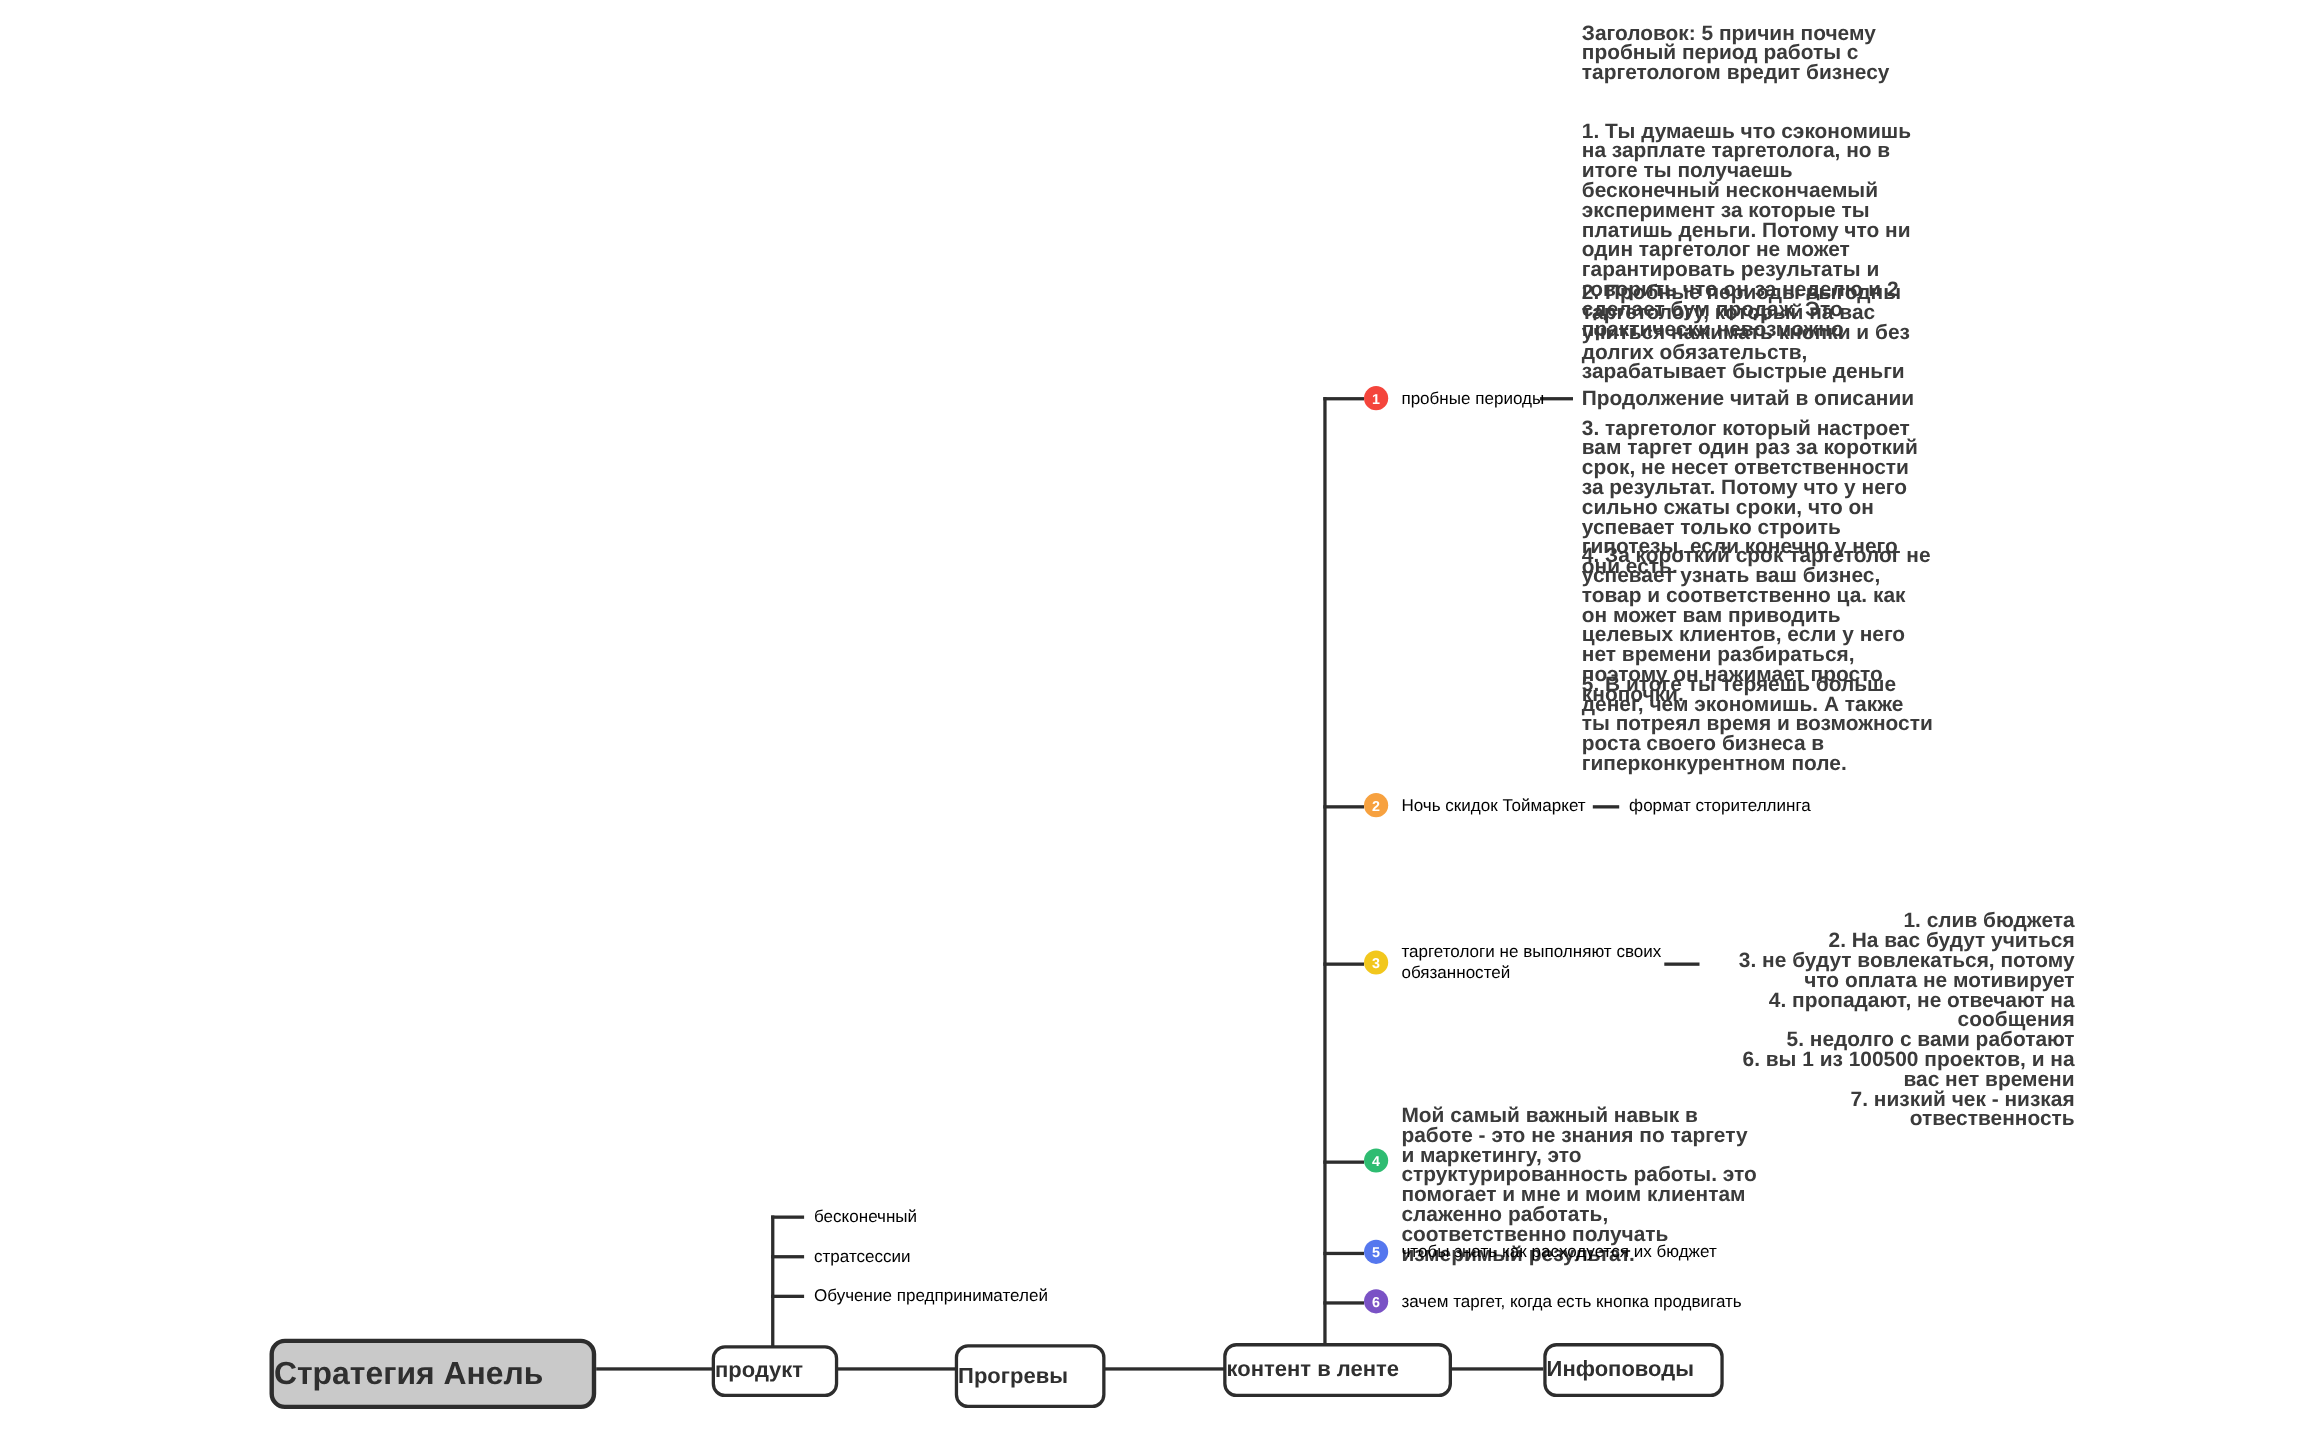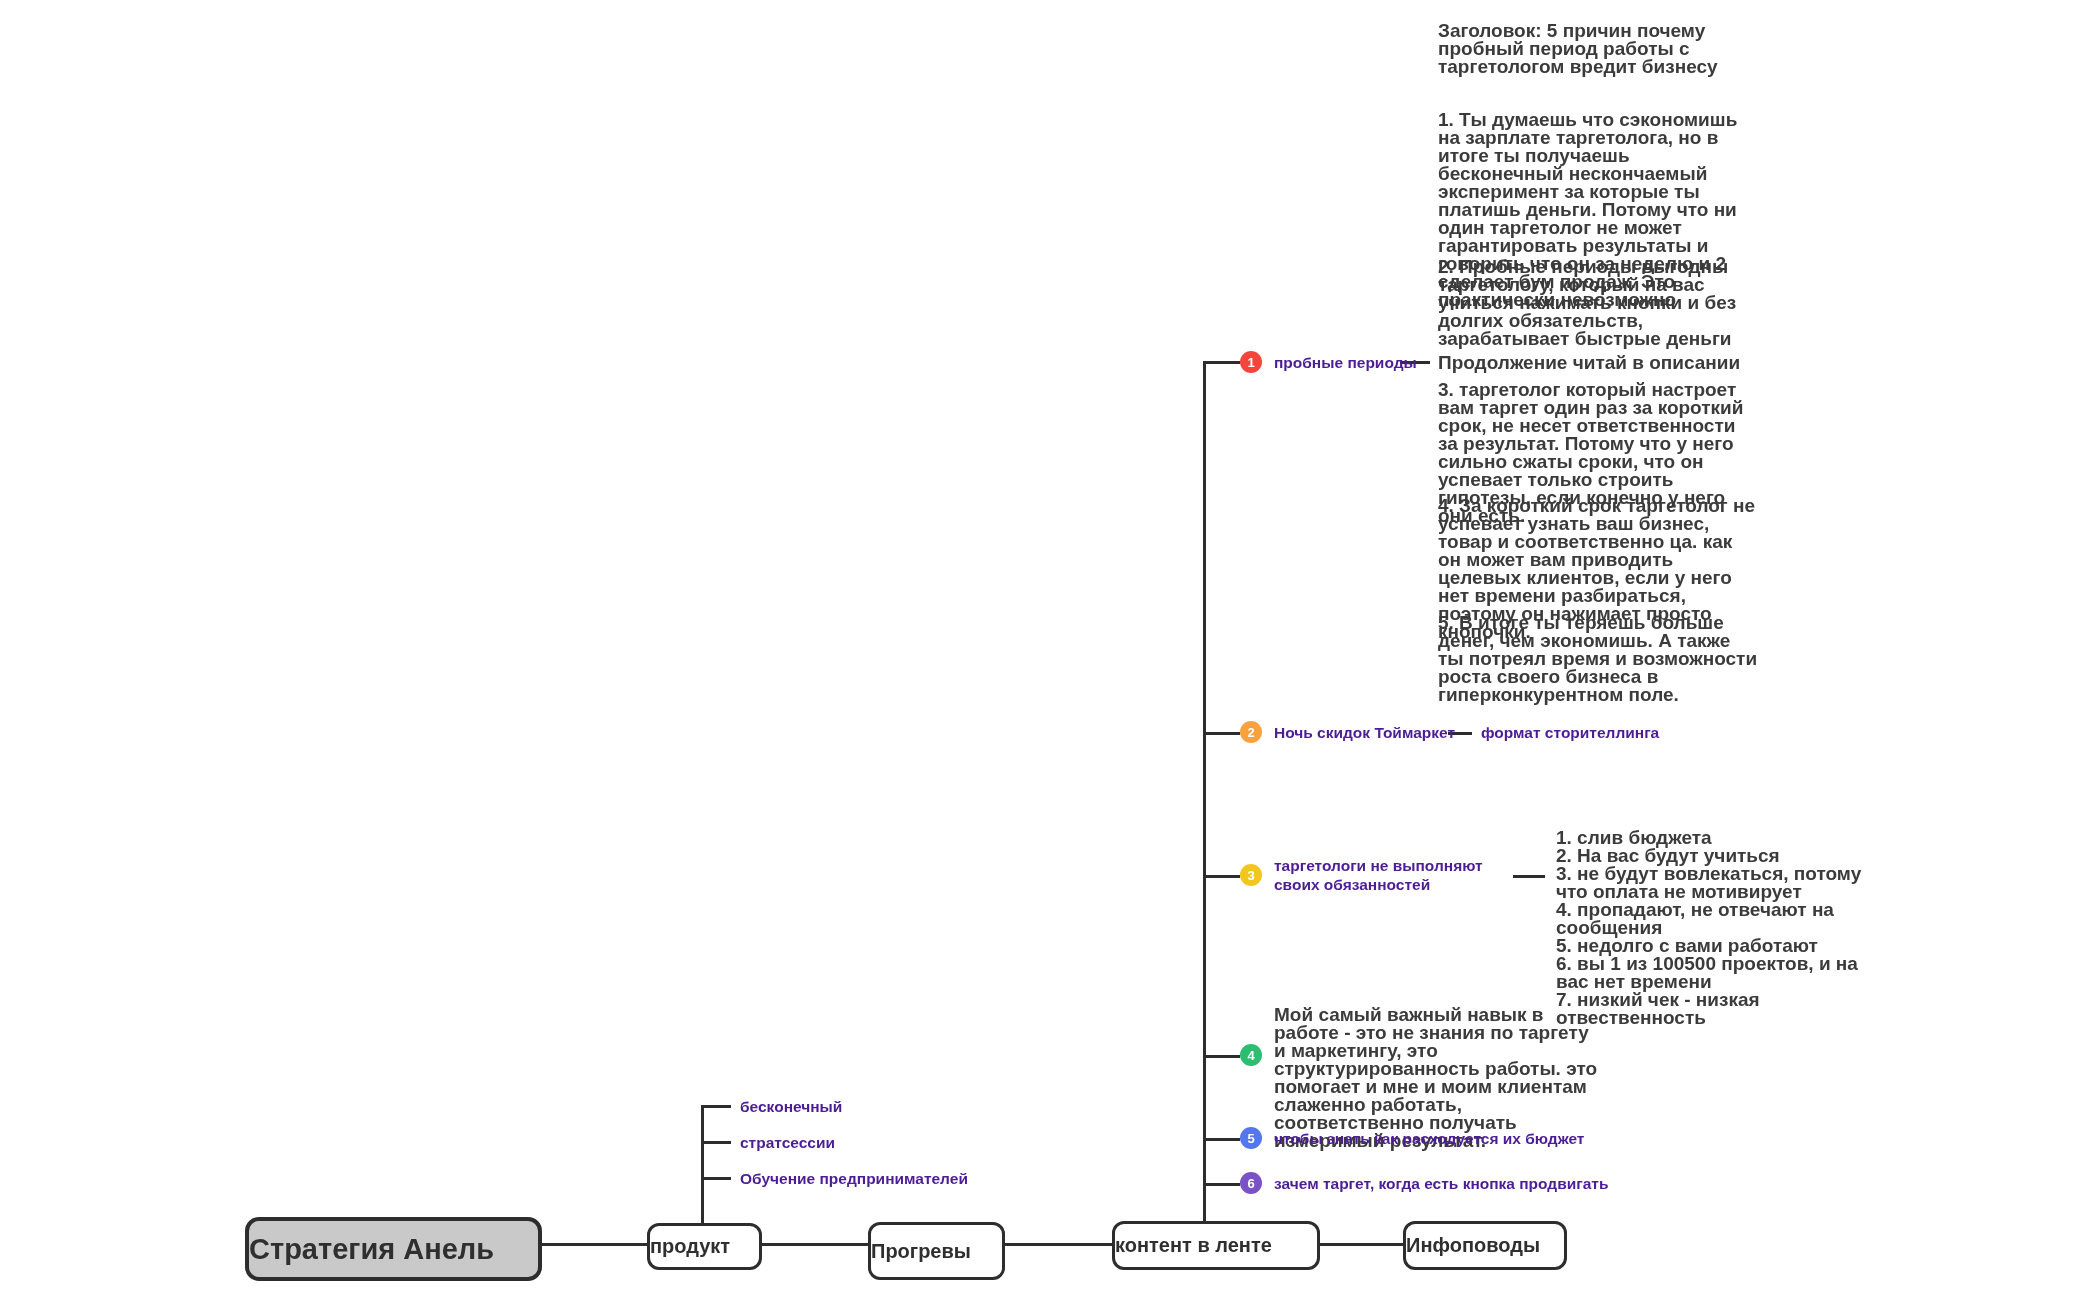--- a/index.html
+++ b/index.html
@@ -16,21 +16,21 @@
     display:flex;align-items:center;
     font-weight:bold;color:#2f2f2f;font-size:20px;white-space:nowrap;
   }
   .box.root{border-radius:14px;font-size:29px;border-width:4px;}
   .badge{
     position:absolute;width:22px;height:22px;border-radius:50%;z-index:2;
     color:#ffffff;font-size:13px;font-weight:bold;
     display:flex;align-items:center;justify-content:center;
   }
   .label{
-    position:absolute;font-weight:bold;color:#4c1d95;
+    position:absolute;font-weight:normal;color:#000000;
     font-size:15.5px;line-height:19px;z-index:2;
   }
   .note{
     position:absolute;font-weight:bold;color:#3b3b3b;
     font-size:19px;line-height:18px;z-index:2;
   }
   .prelist{white-space:pre-line;}
 </style>
 </head>
 <body>
@@ -100,21 +100,21 @@
   <div class="label" style="left:1274px;top:1174px;">зачем таргет, когда есть кнопка продвигать</div>
 
   <div class="note" style="left:1438px;top:22px;width:320px;">Заголовок: 5 причин почему пробный период работы с таргетологом вредит бизнесу</div>
   <div class="note" style="left:1438px;top:111px;width:320px;">1. Ты думаешь что сэкономишь на зарплате таргетолога, но в итоге ты получаешь бесконечный нескончаемый эксперимент за которые ты платишь деньги. Потому что ни один таргетолог не может гарантировать результаты и говорить что он за неделю и 2 сделает бум продаж. Это практически невозможно</div>
   <div class="note" style="left:1438px;top:258px;width:320px;">2. Пробные периоды выгодны таргетологу, который на вас учиться нажимать кнопки и без долгих обязательств, зарабатывает быстрые деньги</div>
   <div class="note" style="left:1438px;top:354px;width:320px;">Продолжение читай в описании</div>
   <div class="note" style="left:1438px;top:381px;width:320px;">3. таргетолог который настроет вам таргет один раз за короткий срок, не несет ответственности за результат. Потому что у него сильно сжаты сроки, что он успевает только строить гипотезы, если конечно у него они есть.</div>
   <div class="note" style="left:1438px;top:497px;width:320px;">4. За короткий срок таргетолог не успевает узнать ваш бизнес, товар и соответственно ца. как он может вам приводить целевых клиентов, если у него нет времени разбираться, поэтому он нажимает просто кнопочки.</div>
   <div class="note" style="left:1438px;top:614px;width:320px;">5. В итоге ты  теряешь больше денег, чем экономишь. А также ты потреял время и возможности роста своего бизнеса в гиперконкурентном поле.</div>
 
-  <div class="note prelist" style="left:1556px;top:829px;width:330px;">1. слив бюджета
+  <div class="note prelist" style="left:1556px;top:829px;width:330px;text-align:right;">1. слив бюджета
 2. На вас будут учиться
 3. не будут вовлекаться, потому что оплата не мотивирует
 4. пропадают, не отвечают на сообщения
 5. недолго с вами работают
 6. вы 1 из 100500 проектов, и на вас нет времени
 7. низкий чек - низкая отвественность</div>
 
 </div>
 
 </body></html>

